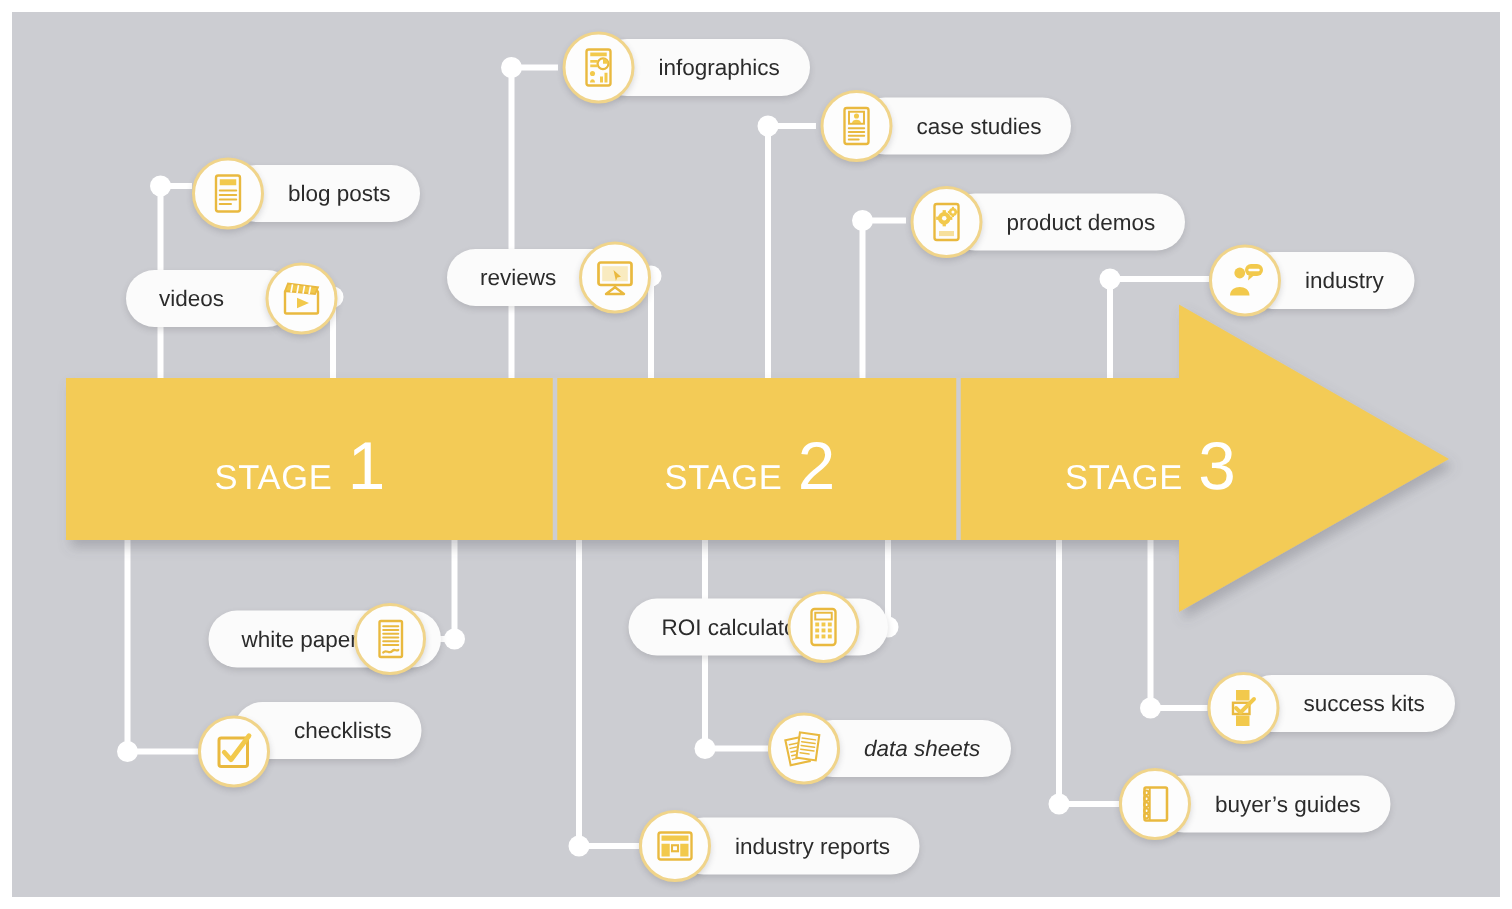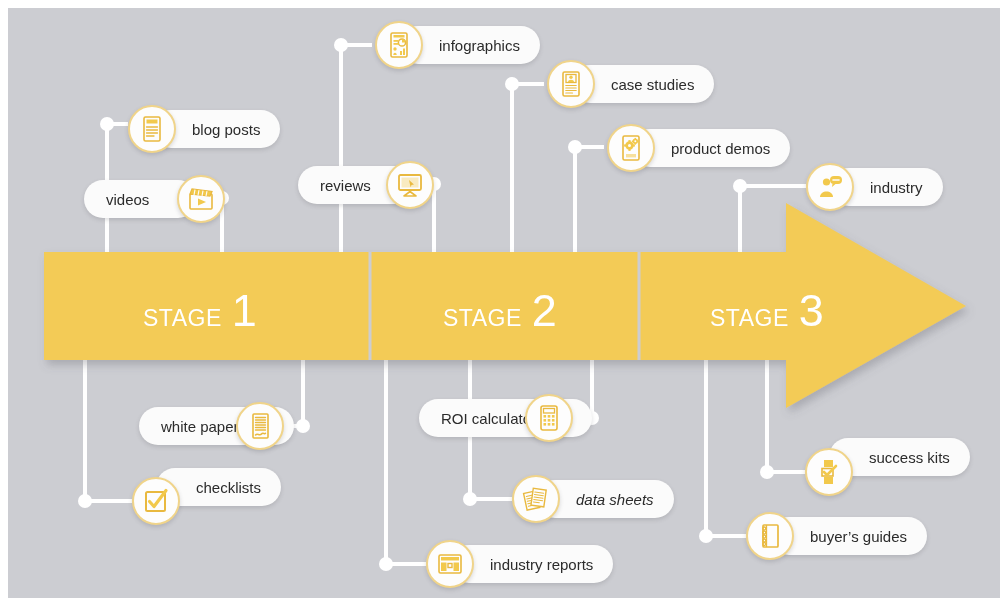--- a/index.html
+++ b/index.html
@@ -383,21 +383,21 @@
   <div class="node-icon" style="left:426px; top:540px;">
     <svg width="30" height="30" viewBox="0 0 30 30">
       <rect x="4" y="6" width="22" height="18" rx="1.5" fill="none" stroke="#e9b93f" stroke-width="1.6"></rect>
       <rect x="6" y="8" width="18" height="3.5" fill="#f2c94c"></rect>
       <rect x="6" y="13.5" width="5.5" height="8.5" fill="#f2c94c"></rect>
       <rect x="18.5" y="13.5" width="5.5" height="8.5" fill="#f2c94c"></rect>
       <rect x="13" y="14.5" width="4" height="4" fill="none" stroke="#e9b93f" stroke-width="1.4"></rect>
     </svg>
   </div>
 
-  <div class="pill" style="left:829px; top:438px; padding-left:40px; padding-right:20px;">
+  <div class="pill" style="left:829px; top:450px; padding-left:40px; padding-right:20px;">
     <span class="pill-text">success kits</span>
   </div>
   <div class="node-icon" style="left:805px; top:448px;">
     <svg width="30" height="30" viewBox="0 0 30 30">
       <rect x="10" y="3" width="9" height="7" fill="#f2c94c"></rect>
       <rect x="10" y="20" width="9" height="7" fill="#f2c94c"></rect>
       <rect x="8" y="11.5" width="11" height="7.5" fill="none" stroke="#e9b93f" stroke-width="1.6"></rect>
       <path d="M10,15 L13,18 L22,9" fill="none" stroke="#f2c94c" stroke-width="2.6" stroke-linecap="round" stroke-linejoin="round"></path>
     </svg>
   </div>

